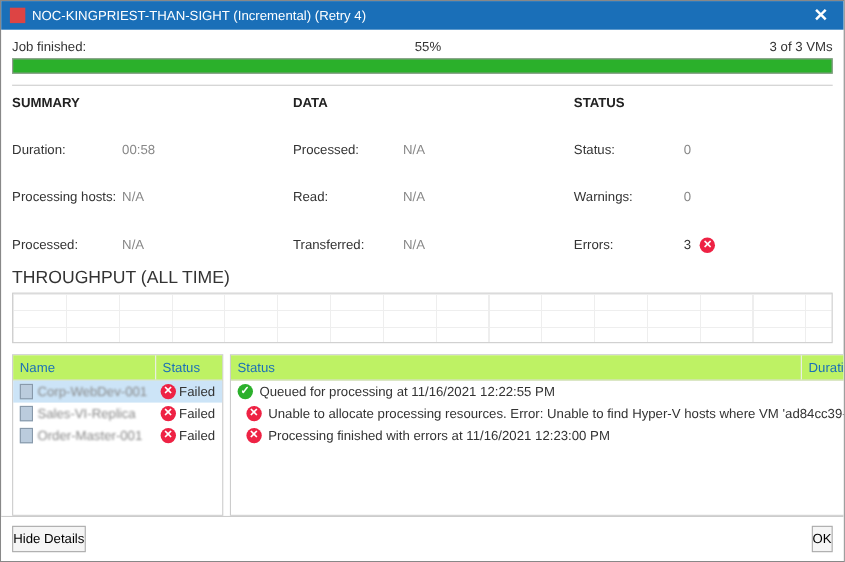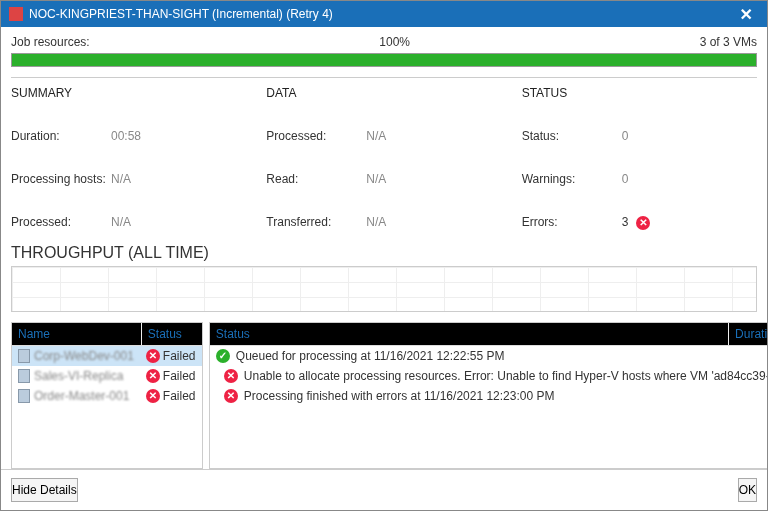--- a/index.html
+++ b/index.html
@@ -7,35 +7,35 @@
   .titlebar { background:#1a6fb8; color:#fff; height:26px; display:flex; align-items:center; padding:0 8px; justify-content:space-between; }
   .titlebar .left { display:flex; align-items:flex-start; gap:6px; }
   .titlebar .icon { width:14px; height:14px; background:#d44; display:inline-block; }
   .close { font-size:16px; cursor:pointer; padding:0 6px; font-weight:bold; }
   .content { flex:1; padding:4px 10px 0 10px; display:flex; flex-direction:column; overflow:hidden; }
   .progress-row { display:flex; justify-content:space-between; color:#333; padding:4px 0; }
   .progress-bar { height:14px; background:#2bb02b; border:1px solid #999; margin-bottom:6px; }
   hr.sep { border:none; border-top:1px solid #ccc; margin:4px 0 8px 0; }
   .summary-grid { display:flex; gap:20px; }
   .col { flex:1; }
-  .col h4 { margin:0 0 10px 0; font-weight:400; color:#222; font-size:12px; }
+  .col h4 { margin:0 0 10px 0; font-weight:700; color:#222; font-size:12px; }
   .kv { display:flex; margin-bottom:10px;margin-top:29px; }
   .kv .k { width:100px; color:#333; }
   .kv .v { color:#888; }
   .err-icon { display:inline-block; width:14px; height:14px; border-radius:50%; background:#e24; color:#fff; text-align:center; line-height:14px; font-size:10px; font-weight:bold; margin-left:8px; vertical-align:middle; }
   .ok-icon { display:inline-block; width:14px; height:14px; border-radius:50%; background:#2bb02b; color:#fff; text-align:center; line-height:14px; font-size:10px; font-weight:bold; }
   .throughput-label { font-size:16px; color:#333; margin:4px 0; }
   .throughput-chart { height:46px; border:1px solid #ccc; background:
     repeating-linear-gradient(to right, #eee 0, #eee 1px, transparent 1px, transparent 48px),
     repeating-linear-gradient(to bottom, #eee 0, #eee 1px, transparent 1px, transparent 15px),
     #fff; margin-bottom:10px; }
   .lists { display:flex; gap:6px; flex:1; min-height:0; }
   .list-left { width:200px; border:1px solid #ccc; background:#fff; display:flex; flex-direction:column; }
   .list-right { flex:1; border:1px solid #ccc; background:#fff; display:flex; flex-direction:column; }
-  .list-head { display:flex; border-bottom:1px solid #ddd; background:#000000;justify-content:center; }
+  .list-head { display:flex; border-bottom:1px solid #ddd; background:#bef264;justify-content:center; }
   .list-head .cell { padding:4px 6px; color:#1a6fb8; font-weight:400; }
   .head-name { flex:1; border-right:1px solid #eee; }
   .head-status { width:60px; }
   .head-action { flex:1; border-right:1px solid #eee; }
   .head-duration { width:70px; }
   .row { display:flex; align-items:center; padding:3px 6px; gap:4px; }
   .row.sel { background:#cce4f7; }
   .vm-icon { width:12px; height:14px; background:#bcd; border:1px solid #89a; display:inline-block; }
   .vm-name { flex:1; color:#888; filter: blur(1.2px); white-space:nowrap; overflow:hidden; }
   .status-cell { width:58px; display:flex; align-items:center; gap:3px; color:#333; }
@@ -50,22 +50,22 @@
 <div class="titlebar">
   <div class="left">
     <span class="icon"></span>
     <span>NOC-KINGPRIEST-THAN-SIGHT (Incremental) (Retry 4)</span>
   </div>
   <span class="close">✕</span>
 </div>
 
 <div class="content">
   <div class="progress-row">
-    <span>Job resources:</span>
-    <span>100%</span>
+    <span>Job finished:</span>
+    <span>55%</span>
     <span>3 of 3 VMs</span>
   </div>
   <div class="progress-bar"></div>
   <hr class="sep">
 
   <div class="summary-grid">
     <div class="col">
       <h4>SUMMARY</h4>
       <div class="kv">
           <span class="k">Duration:</span>

